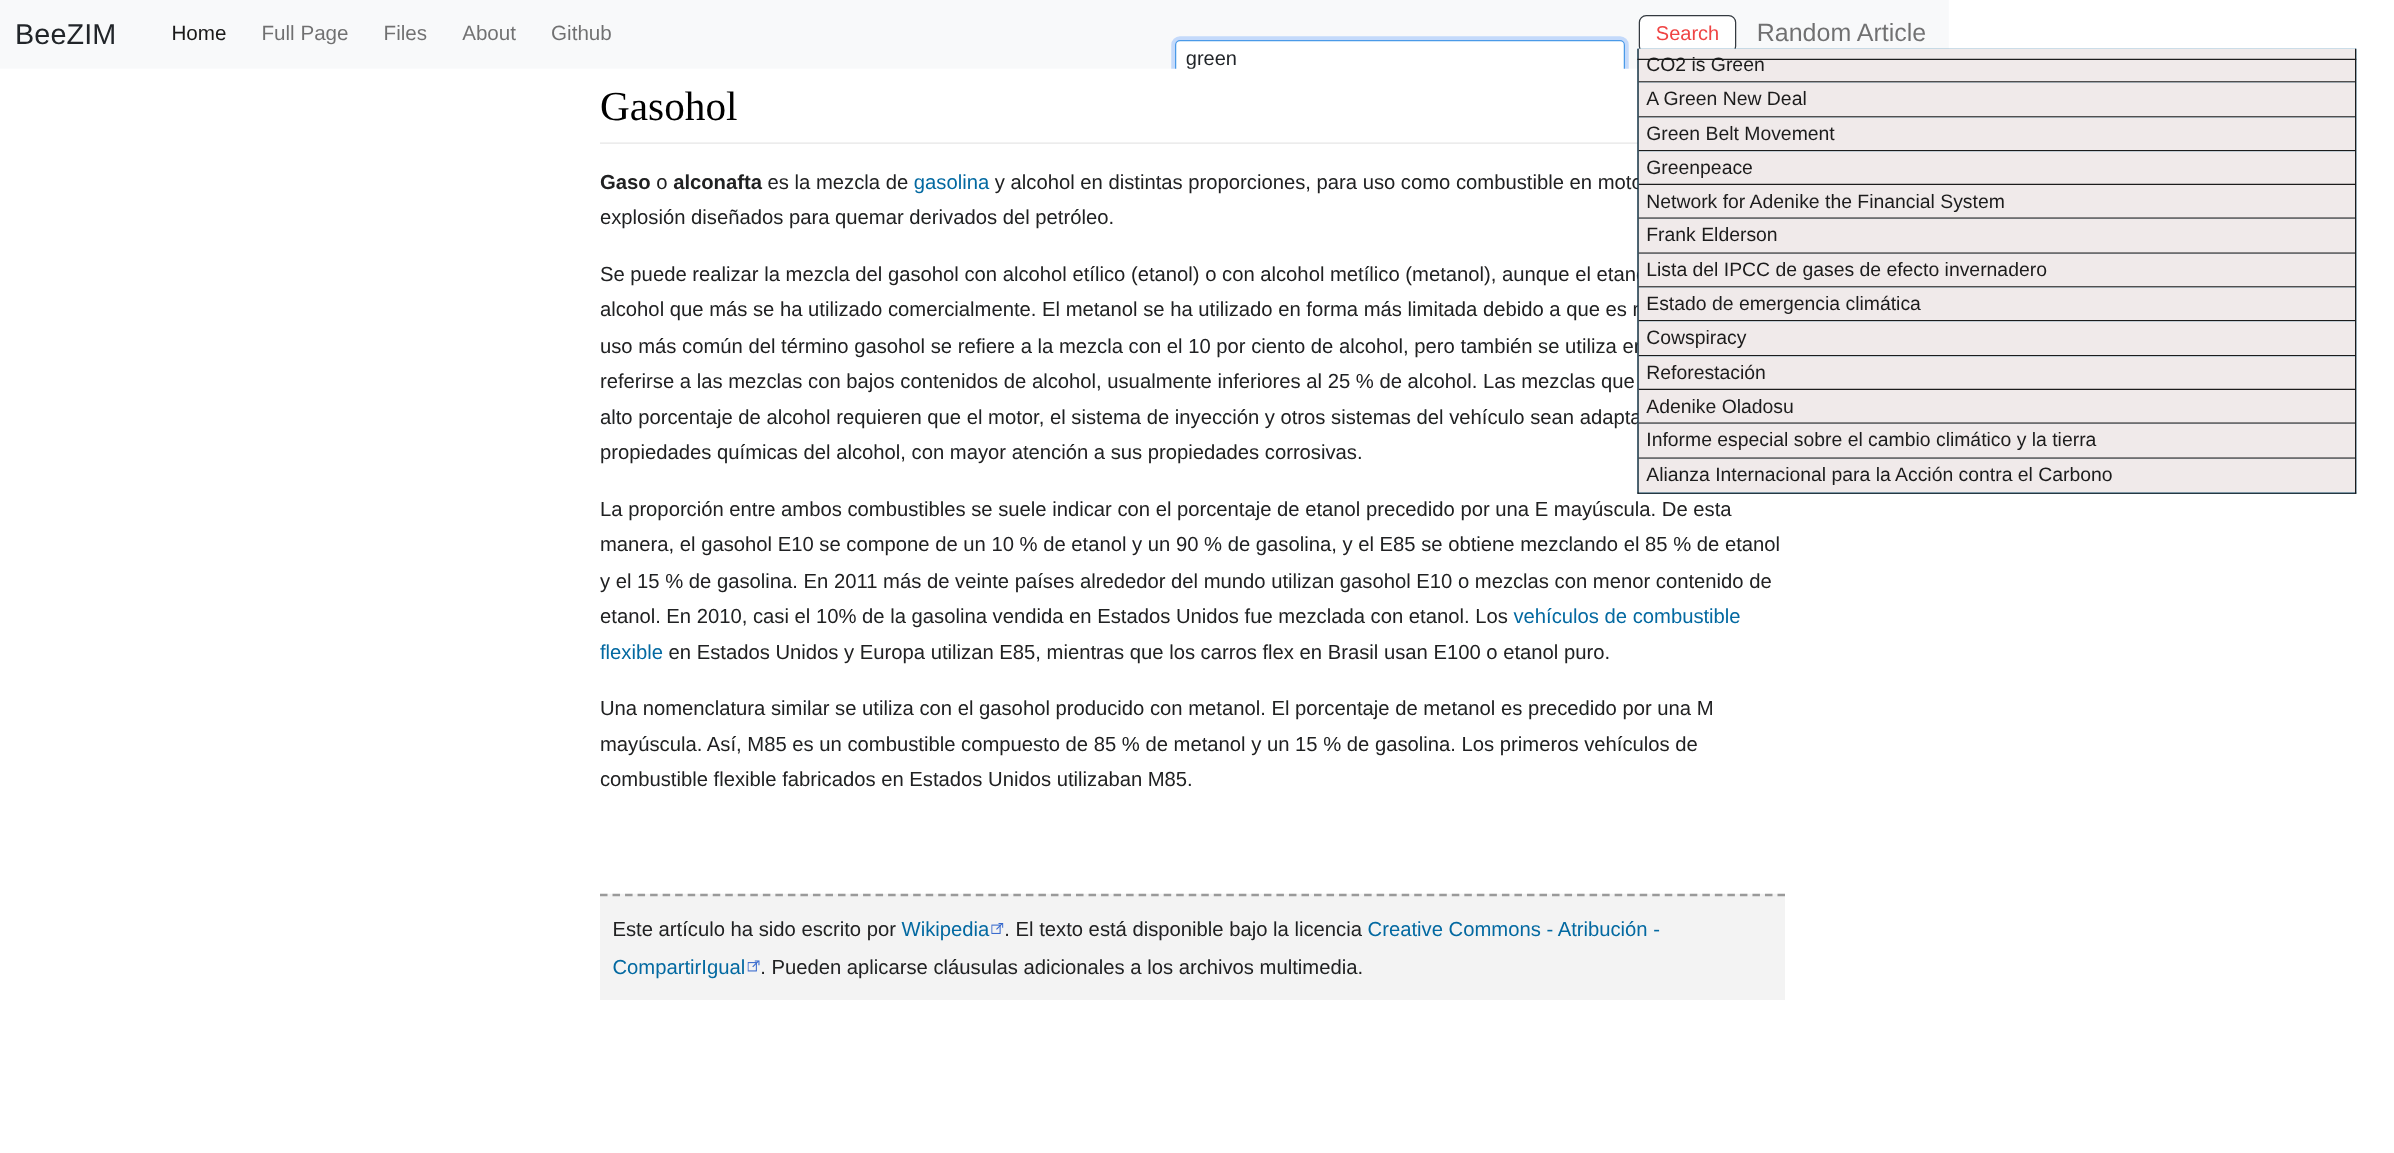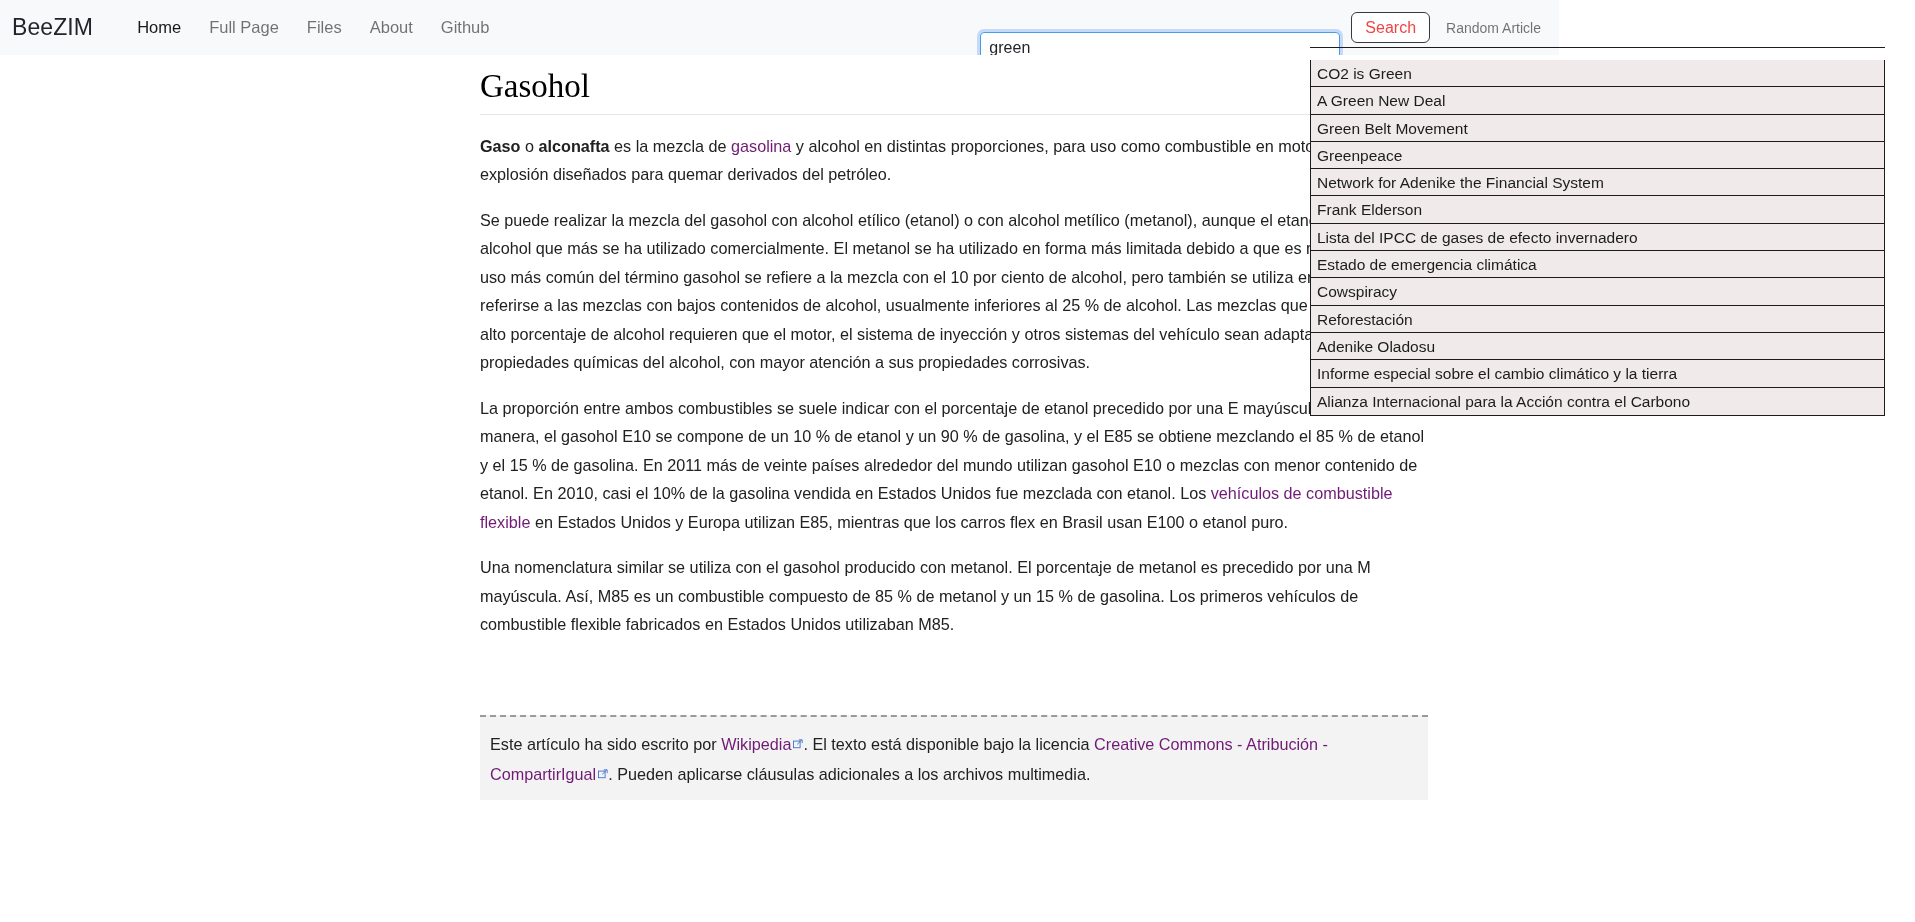--- a/index.html
+++ b/index.html
@@ -75,31 +75,31 @@
     background: #ffffff;
     color: #ef4444;
     border: 1px solid #343a40;
     border-radius: 6px;
     cursor: pointer;
     line-height: 1;
     white-space: nowrap;
   }
   .random-link {
     margin-left: 16px;
-    font-size: 14px;
+    font-size: 20px;
     color: rgba(0,0,0,.55);
     text-decoration: none;
     white-space: nowrap;
   }
 
   
   .suggestions {
     position: absolute;
     left: 1310px;
-    top: 60px;
+    top: 39px;
     width: 575px;
     z-index: 50;
     background: #0369a1;
     border: 1px solid #1c1c1c;
     border-top: none;
   }
   .suggestion {
     height: 27.3px;
     line-height: 27.3px;
     padding: 0 0 0 6px;
@@ -147,21 +147,21 @@
   }
   p.para {
     font-size: 16.2px;
     line-height: 28.5px;
     color: #202122;
     margin: 17px 0 0 0;
     text-align: left;
   }
   p.para b { font-weight: 700; }
   a.wikilink {
-    color: #701a75;
+    color: #0369a1;
     text-decoration: none;
   }
 
   
   .attribution {
     position: absolute;
     left: 480px;
     top: 660px;
     width: 948px;
     background: #f3f3f3;

